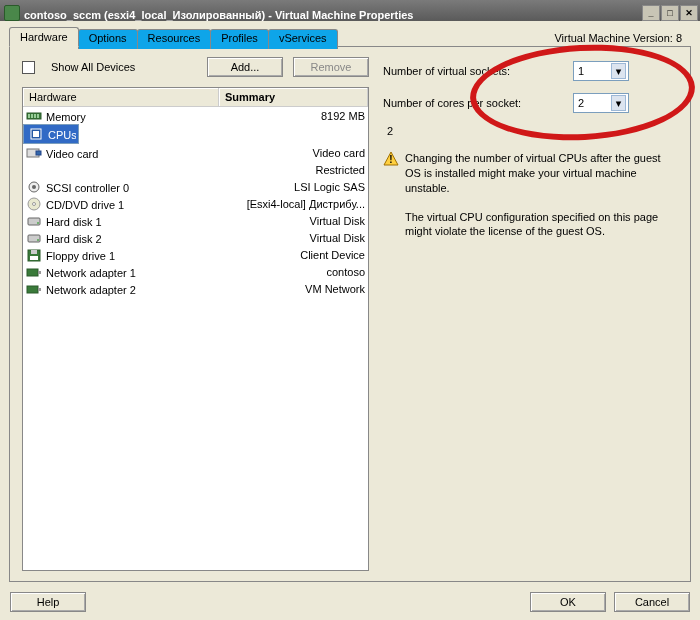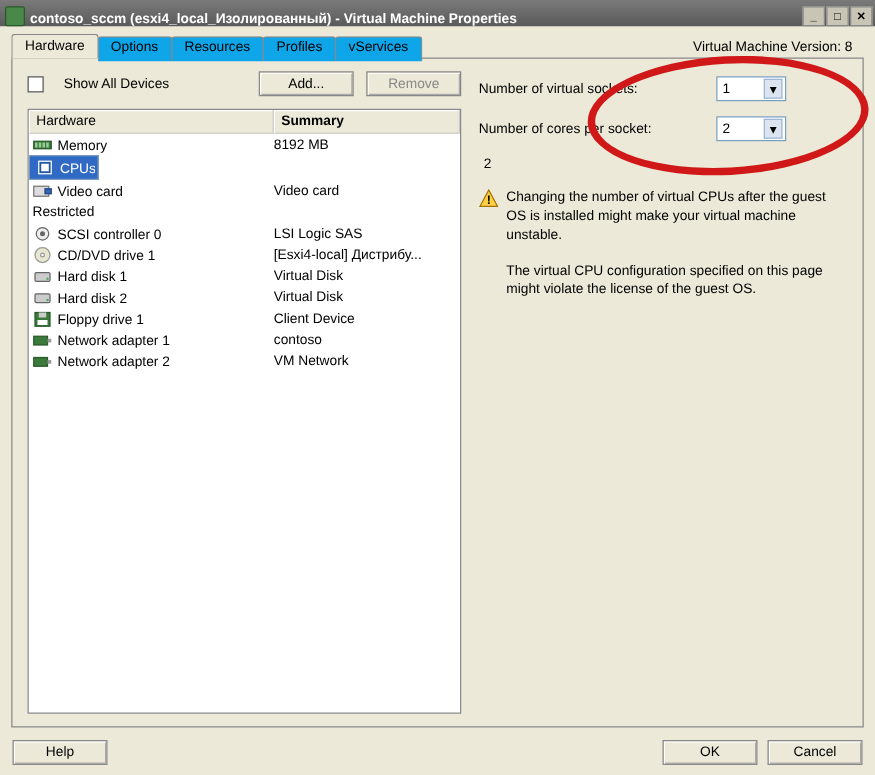--- a/index.html
+++ b/index.html
@@ -118,21 +118,21 @@
   }
   .col1 { width:196px; }
   .col2 { flex:1;font-weight:bold; }
   .hw-body { flex:1; overflow:auto; }
   .hw-row {
     display:flex; align-items:center; height:17px;
     padding:0 3px;
   }
   .hw-row.sel { background:#316ac5; color:#fff; }
   .hw-row .c1 { width:193px; display:flex; align-items:flex-end; gap:4px; white-space:nowrap; overflow:hidden;}
-  .hw-row .c2 { flex:1; white-space:nowrap; overflow:hidden; text-overflow:ellipsis;}
+  .hw-row .c2 { flex:1; white-space:nowrap; overflow:hidden; text-overflow:ellipsis;text-align:right;}
   .ico { width:16px; height:14px; display:inline-block; flex-shrink:0;}
   .ico svg { width:16px; height:14px; display:block;}
   .right-col {
     flex:1;
     position:relative;
     padding-top:4px;
   }
   .field-row {
     display:flex; align-items:center; margin-bottom:12px;
   }

